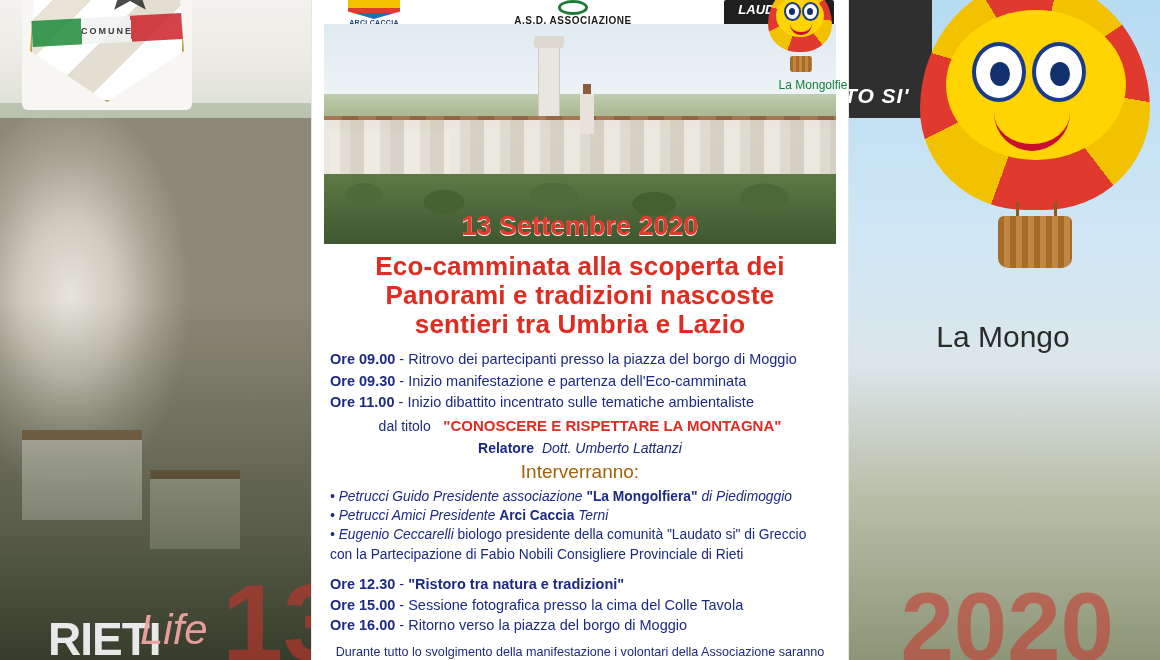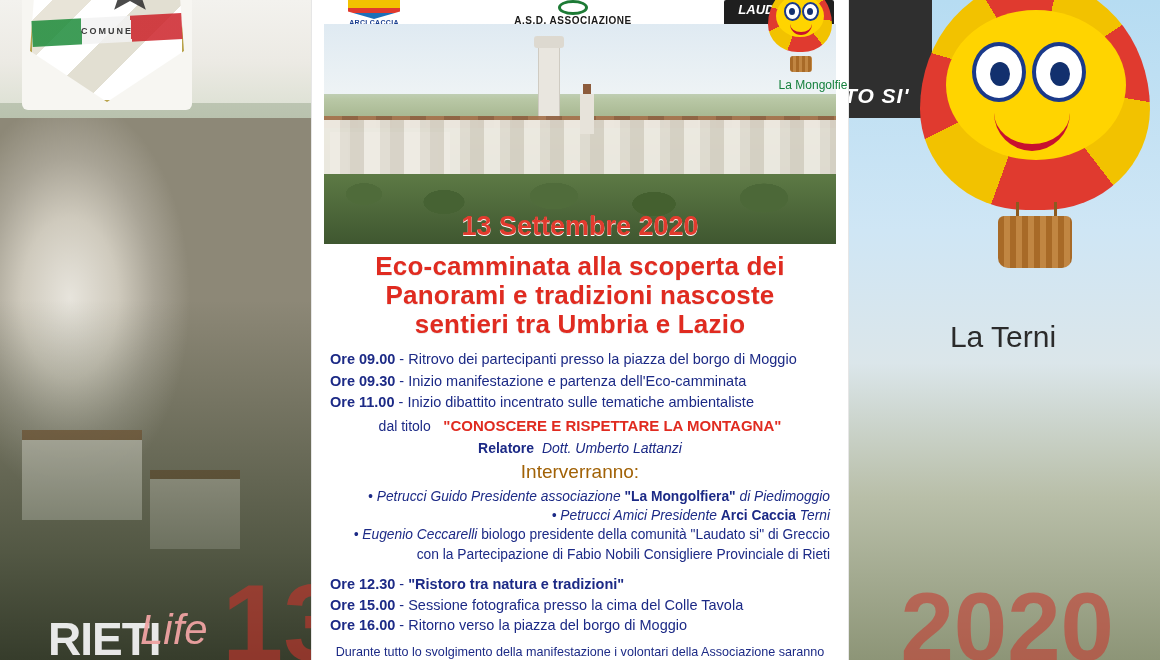--- a/index.html
+++ b/index.html
@@ -234,21 +234,21 @@
   .schedule .row{margin:0 0 1px;}
   .schedule b{color:#1c2a86;}
   .quote{
     text-align:center;color:#e02b20;font-weight:bold;font-size:15px;margin-top:2px;
   }
   .quote .pre{color:#1c2a86;font-weight:normal;font-size:14px;}
   .speaker{text-align:center;margin-top:2px;color:#1c2a86;font-size:14px;}
   .speaker b{font-weight:bold;}
   .intervention{text-align:center;color:#a16207;font-size:19px;margin-top:0;}
   .bullets{margin-top:1px;color:#1c2a86;font-size:13.8px;line-height:1.4;font-style:italic;}
-  .bullets .b2{text-align:right;}
+  .bullets .b2{text-align:left;}
   .bullets b{font-style:normal;}
   .bullets .plain{font-style:normal;}
   .block2{margin:10px 18px 0;color:#1c2a86;font-size:14.5px;line-height:1.42;}
   .smallnote{
     margin:8px 16px 0;color:#1c2a86;font-size:12.6px;line-height:1.3;text-align:center;
   }
 </style>
 </head>
 <body>
 
@@ -280,21 +280,21 @@
           <div class="rb-pupil"></div>
         </div>
       <div class="rb-eye r">
           <div class="rb-pupil"></div>
         </div>
       <div class="rb-smile"></div>
       <div class="rb-cord" style="left:96px;"></div>
       <div class="rb-cord" style="left:134px;"></div>
       <div class="rb-basket"></div>
     </div>
-    <div class="rb-label">La Terni</div>
+    <div class="rb-label">La Mongo</div>
     <div class="rb-year">2020</div>
   </div>
 
   <div class="rieti-logo">RIETI</div>
   <div class="rieti-life">Life</div>
   <div class="big13">13</div>
 </div>
 
 <div class="poster">
 

